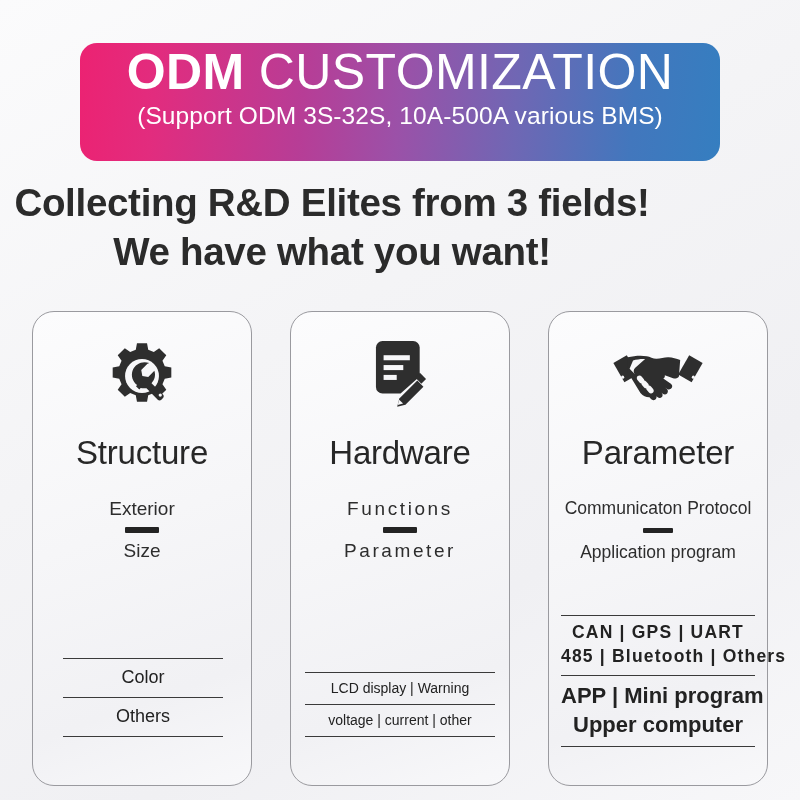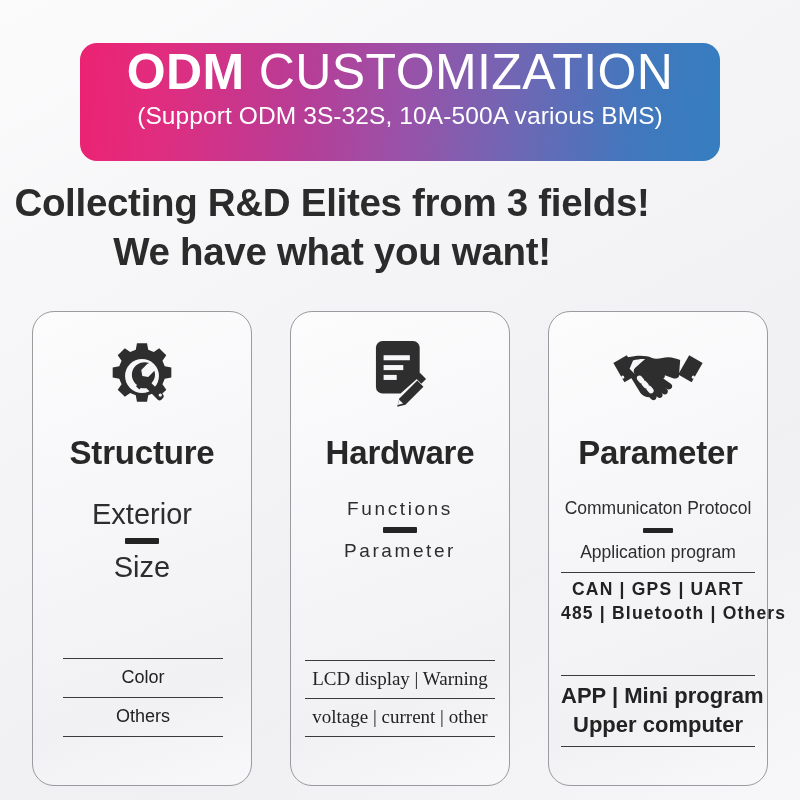--- a/index.html
+++ b/index.html
@@ -94,21 +94,21 @@
   .card-icon {
     height: 72px;
     display: flex;
     align-items: center;
     justify-content: center;
   }
   .card-icon svg { display: block; }
 
   .card-title {
     font-size: 33px;
-    font-weight: 700;
+    font-weight: 400;
     color: #272727;
     margin-top: 22px;
     letter-spacing: -0.2px;
     white-space: nowrap;
   }
 
   .card-mid {
     margin-top: 26px;
     display: flex;
     flex-direction: column;
@@ -122,21 +122,21 @@
   }
   .mid-dash {
     width: 34px;
     height: 6px;
     background: #232323;
     border-radius: 1px;
     margin: 7px 0;
   }
 
   
-  .card-structure .mid-text { font-size: 29px; font-weight: 400; }
+  .card-structure .mid-text { font-size: 19px; font-weight: 400; }
   .card-hardware  .mid-text { font-size: 19px; font-weight: 400; letter-spacing: 2.6px; }
   .card-software  .mid-text { font-size: 17.5px; font-weight: 400; }
   .card-software  .mid-dash { width: 30px; height: 5px; margin: 9px 0; }
 
   
   .spec-table {
     position: absolute;
     left: 30px;
     right: 30px;
     bottom: 42px;
@@ -150,24 +150,24 @@
   }
   .spec-row:last-child {
     border-bottom: 1.5px solid #3a3a3a;
   }
   .spec-row .ln { display: block; }
 
   .card-structure .spec-table { bottom: 48px; left: 30px; right: 28px; }
   .card-structure .spec-row { font-size: 18px; padding: 8px 0 9px 0; }
 
   .card-hardware .spec-table { bottom: 48px; left: 14px; right: 14px; }
-  .card-hardware .spec-row { font-size: 19px; padding: 7px 0 8px 0; font-family: Liberation Serif, serif; }
+  .card-hardware .spec-row { font-size: 14px; padding: 7px 0 8px 0; }
 
   .card-software .spec-table { bottom: 38px; left: 12px; right: 12px; }
-  .card-software .spec-row { font-size: 17.5px; font-weight: 600; padding: 5px 0 6px 0; line-height: 1.35; margin-top: 43px; }
+  .card-software .spec-row { font-size: 17.5px; font-weight: 600; padding: 5px 0 6px 0; line-height: 1.35; }
   .card-software .spec-row.big { font-size: 22px; font-weight: 700; }
   .card-software .spec-row.spaced .ln { letter-spacing: 1.2px; }
 </style>
 </head>
 <body>
 
 <div class="banner">
   <div class="banner-title">
     <span class="bt-strong">ODM</span><span class="bt-light"> CUSTOMIZATION</span>
   </div>

